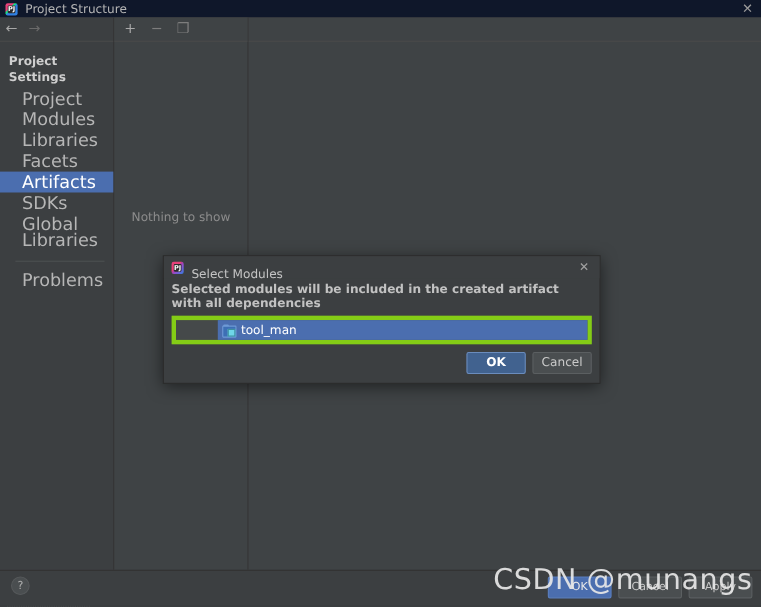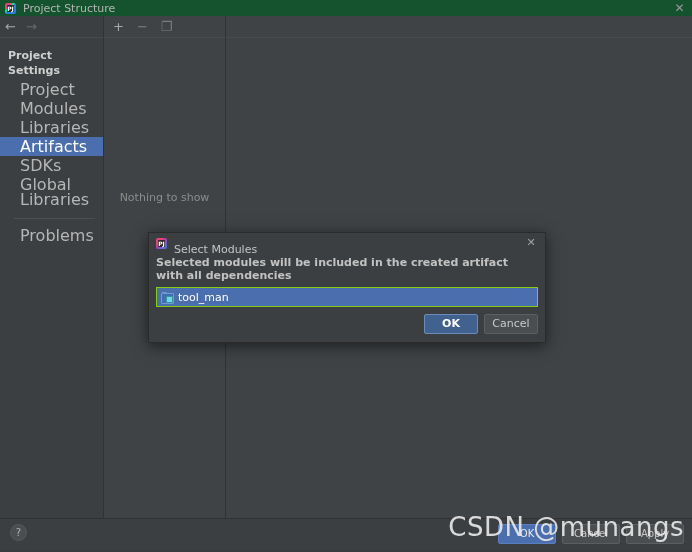--- a/index.html
+++ b/index.html
@@ -16,21 +16,21 @@
     font-size: 11px;
     color: #bbbbbb;
     -webkit-font-smoothing: antialiased;
   }
 
   
   .titlebar {
     position: absolute;
     left: 0; top: 0;
     width: 692px; height: 16px;
-    background: #14532d;
+    background: #0f172a;
     display: flex;
     align-items: center;
   }
   .title-icon {
     width: 11px; height: 11px;
     margin-left: 5px;
     border-radius: 2px;
     position: relative;
     overflow: hidden;
     background: linear-gradient(135deg, #e8417a 0%, #e8417a 35%, #21d789 36%, #21d789 48%, #2f7fe0 49%, #2f7fe0 100%);
@@ -293,22 +293,23 @@
   }
   .dlg-body { padding: 2px 7px 0 7px; }
   .dlg-desc {
     font-size: 11px;
     color: #c2c2c2;
     padding: 1px 0 5px 0;
     font-weight: bold;
   }
   .module-list {
     background: #45494a;
-    border: 1px solid #84cc16;
+    border: 4px solid #84cc16;
     height: 18px;
+    padding-left: 38px;
   }
   .module-row {
     height: 18px;
     display: flex;
     align-items: center;
     background: #4b6eaf;
     padding-left: 4px;
     cursor: default;
   }
   .module-icon {
@@ -398,20 +399,21 @@
     <div class="nav-bar">
       <div class="nav-arrow">←</div>
       <div class="nav-arrow disabled">→</div>
     </div>
 
     <div class="side-list">
       <div class="side-head">Project Settings</div>
       <div class="side-item">Project</div>
       <div class="side-item">Modules</div>
       <div class="side-item">Libraries</div>
+      <div class="side-item">Facets</div>
       <div class="side-item selected">Artifacts</div>
 
       <div class="side-item">SDKs</div>
       <div class="side-item">Global Libraries</div>
 
       <div class="side-sep"></div>
       <div class="side-item">Problems</div>
     </div>
   </div>
 

